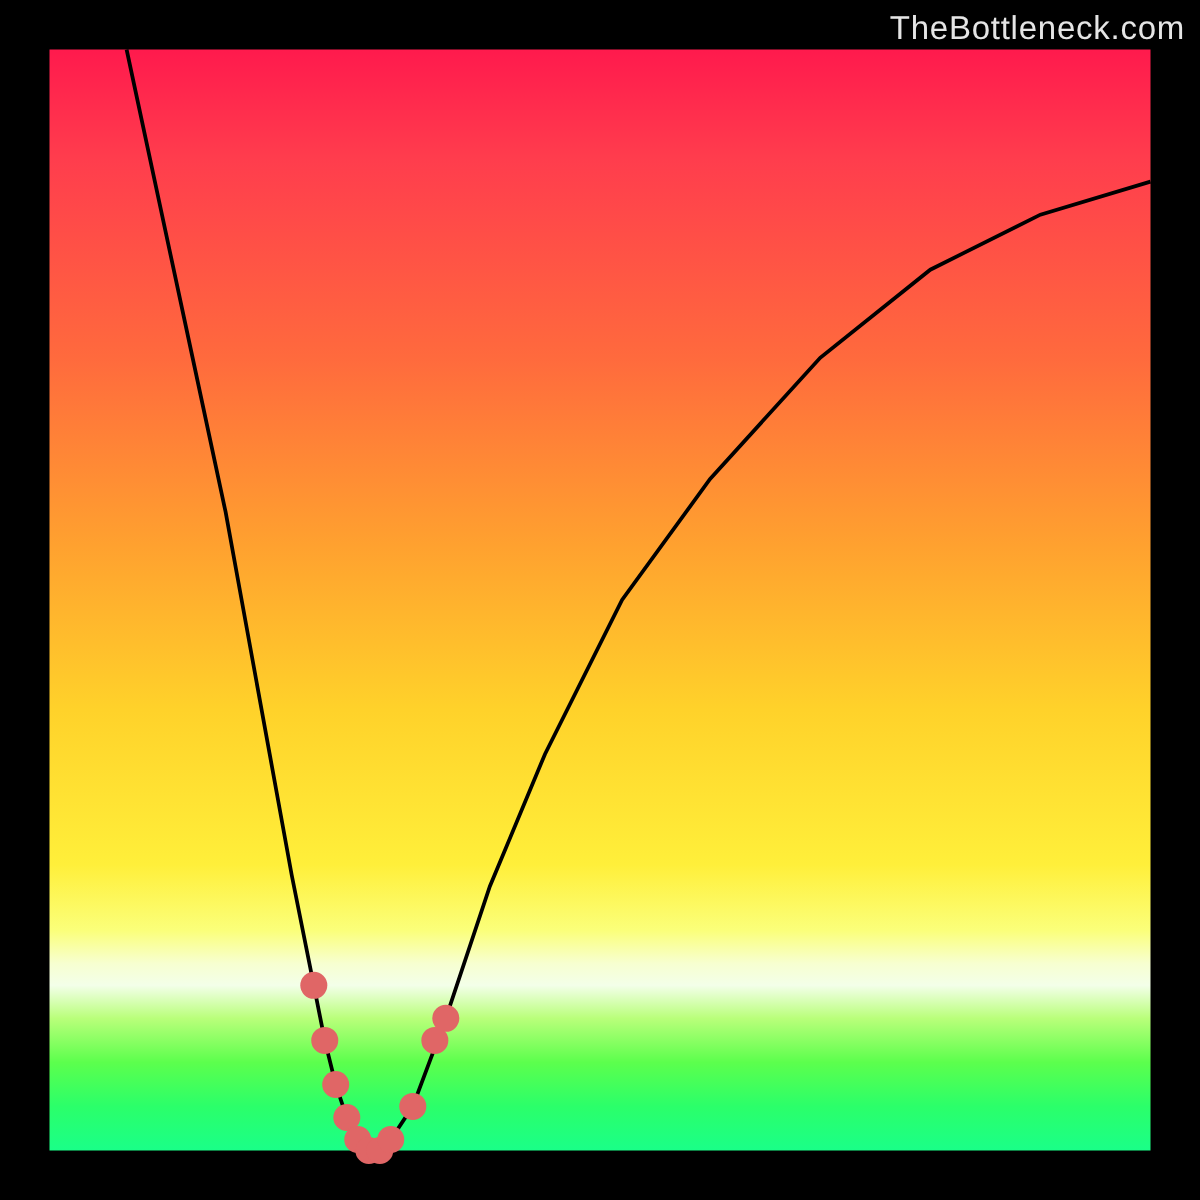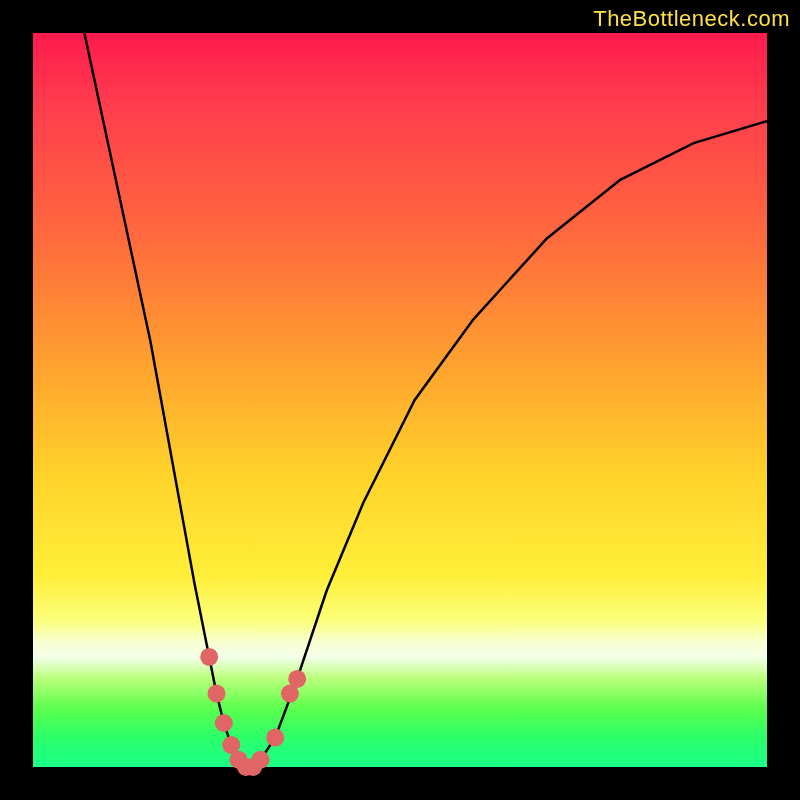--- a/index.html
+++ b/index.html
@@ -40,21 +40,21 @@
       #b9ff7a 88%,
       #5cff4d 92%,
       #2bff6a 96%,
       #1aff88 100%
     );
   }
   .watermark {
     position: absolute;
     top: 6px;
     right: 10px;
-    color: #fde047;
+    color: #e5e5e5;
     font-size: 22px;
     letter-spacing: 0.5px;
   }
   svg.curve {
     position: absolute;
     top: 0;
     left: 0;
     width: 734px;
     height: 734px;
     overflow: visible;

